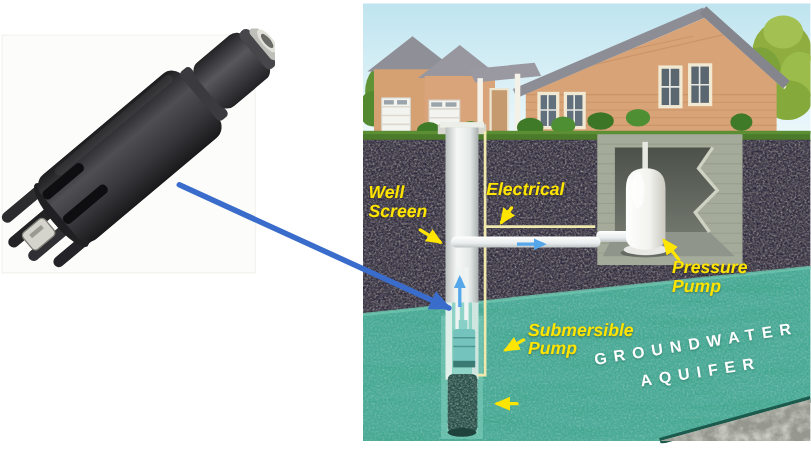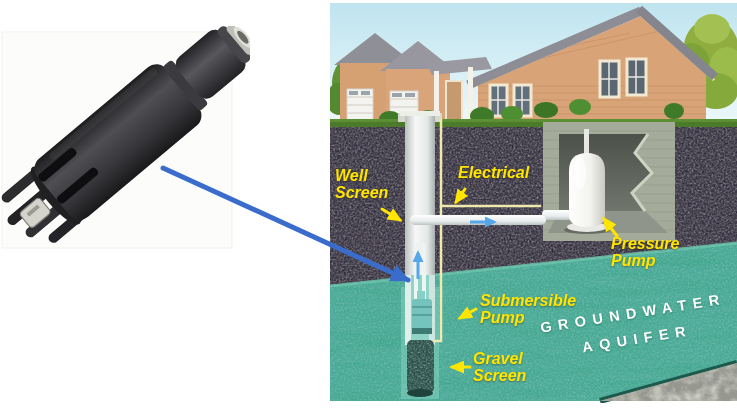--- a/index.html
+++ b/index.html
@@ -18,21 +18,21 @@
     position:absolute;left:0;top:0;width:737px;height:411px;
     pointer-events:none;z-index:5;
   }
   .lbl{
     position:absolute;color:#ffe500;font-weight:bold;font-style:italic;
     font-size:16px;line-height:17px;white-space:nowrap;z-index:3;
     text-shadow:0 1px 2px rgba(35,30,0,.45);
   }
   .lbl span{display:block;}
   .lbl-well-casing{left:5px;top:164px;}
-  .lbl-electrical{left:128px;top:161px;}
+  .lbl-electrical{left:112px;top:161px;}
   .lbl-pressure-tank{left:281px;top:232px;}
   .lbl-submersible-pump{left:150px;top:289px;}
   .lbl-gravel-screen{left:143px;top:347px;}
   .lbl-aquifer{
     position:absolute;left:198px;top:297px;width:214px;z-index:3;
     color:#ffffff;font-weight:bold;font-size:14.5px;line-height:26px;
     letter-spacing:6.5px;text-align:center;transform:rotate(-9deg);
     text-shadow:0 1px 2px rgba(0,60,50,.35);
   }
   .lbl-aquifer span{display:block;}
@@ -322,24 +322,20 @@
     <span>Electrical</span>
   </div>
   <div class="lbl lbl-pressure-tank">
     <span>Pressure</span>
     <span>Pump</span>
   </div>
   <div class="lbl lbl-submersible-pump">
     <span>Submersible</span>
     <span>Pump</span>
   </div>
-  <div class="lbl lbl-gravel-screen">
-    <span>Gravel</span>
-    <span>Screen</span>
-  </div>
   <div class="lbl-aquifer">
     <span>GROUNDWATER</span>
     <span>AQUIFER</span>
   </div>
 </div>
 
 <svg class="overlay">
   <defs>
     <marker id="blueHead" markerUnits="userSpaceOnUse" markerWidth="20" markerHeight="18" refX="17" refY="9" orient="auto">
       <path d="M0,0 L20,9 L0,18 Z" fill="#3a6ccc"></path>

